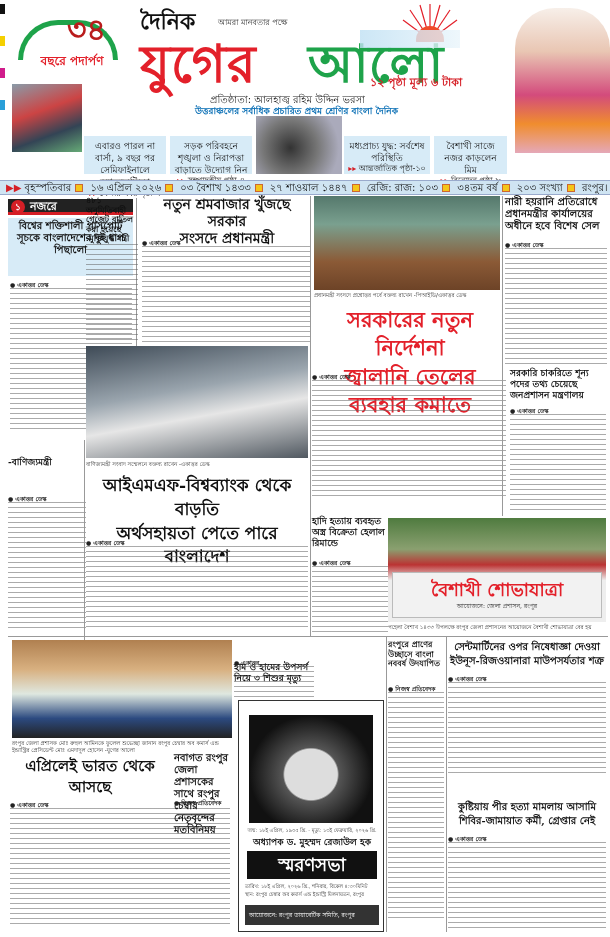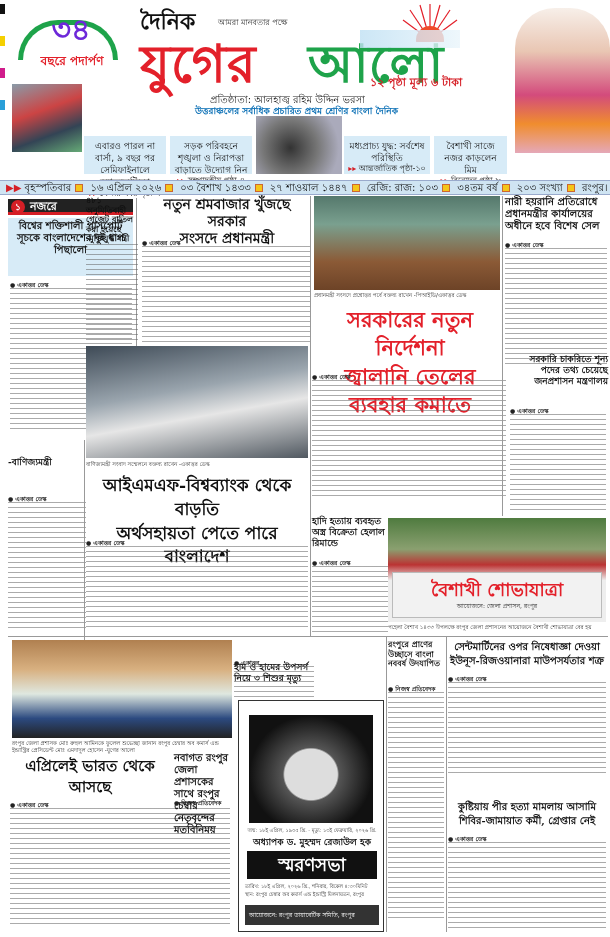--- a/index.html
+++ b/index.html
@@ -1,20 +1,20 @@
 <!DOCTYPE html>
 <html><head>
 <meta charset="utf-8">
 <style>
 *{box-sizing:border-box;margin:0;padding:0}
 body{width:610px;height:937px;background:#fff;font-family:"DejaVu Sans",sans-serif;color:#111;position:relative;overflow:hidden}
 .abs{position:absolute}
 .edge{position:absolute;left:0;width:5px;height:10px}
 .anniv{left:18px;top:6px;width:100px;height:62px}
-.anniv .num{position:absolute;left:18px;top:0;width:70px;text-align:center;font-size:30px;font-weight:bold;color:#6d28d9;font-family:"DejaVu Serif",serif}
+.anniv .num{position:absolute;left:18px;top:0;width:70px;text-align:right;font-size:30px;font-weight:bold;color:#b91c1c;font-family:"DejaVu Serif",serif}
 .anniv .arc{position:absolute;left:0;top:14px;width:100px;height:40px;border:5px solid #1ea34a;border-bottom:none;border-radius:50px 50px 0 0}
 .anniv .sub{position:absolute;left:4px;top:46px;width:100px;font-size:12px;color:#e3202a;text-align:center;font-weight:bold}
 .dainik{left:140px;top:4px;font-size:22px;font-weight:bold;font-family:"DejaVu Serif",serif;color:#111}
 .slogan{left:218px;top:16px;font-size:8px;color:#333}
 .title1{left:140px;top:24px;font-size:52px;font-weight:bold;color:#e3202a;font-family:"DejaVu Serif",serif;letter-spacing:1px}
 .title2{left:308px;top:24px;font-size:52px;font-weight:bold;color:#1ea34a;font-family:"DejaVu Serif",serif}
 .sun{left:400px;top:2px;width:60px;height:40px}
 .price{left:370px;top:74px;font-size:11px;color:#d51f26;font-weight:bold}
 .founder{left:210px;top:92px;font-size:10px;color:#222}
 .tagline{left:195px;top:104px;font-size:9px;color:#0a6fb5;font-weight:bold}
@@ -131,21 +131,21 @@
 <div class="abs byline" style="left:505px;top:240px">● <span>একাত্তর ডেস্ক</span></div>
 <div class="abs lines" style="left:505px;top:248px;width:102px;height:118px"></div>
 
 <div class="abs hl red-big" style="left:312px;top:306px;width:196px;font-size:21px;text-align:center;line-height:1.35">
     <div>সরকারের নতুন নির্দেশনা</div>
     <div>জ্বালানি তেলের ব্যবহার কমাতে</div>
   </div>
 <div class="abs byline" style="left:312px;top:372px">● <span>একাত্তর ডেস্ক</span></div>
 <div class="abs lines" style="left:312px;top:380px;width:194px;height:118px"></div>
 
-<div class="abs hl" style="left:510px;top:354px;width:98px;font-size:9px;text-align:right">সরকারি চাকরিতে শূন্য পদের তথ্য চেয়েছে জনপ্রশাসন মন্ত্রণালয়</div>
+<div class="abs hl" style="left:510px;top:368px;width:98px;font-size:9px;text-align:left">সরকারি চাকরিতে শূন্য পদের তথ্য চেয়েছে জনপ্রশাসন মন্ত্রণালয়</div>
 <div class="abs byline" style="left:510px;top:406px">● <span>একাত্তর ডেস্ক</span></div>
 <div class="abs lines" style="left:510px;top:414px;width:96px;height:100px"></div>
 
 <div class="abs photo" style="left:86px;top:346px;width:222px;height:112px;background:linear-gradient(170deg,#3e4a56 0%,#9aa5ae 40%,#e6e6e6 60%,#505860 100%)"></div>
 <div class="abs caption" style="left:86px;top:461px;width:222px">বাণিজ্যমন্ত্রী সংবাদ সম্মেলনে বক্তব্য রাখেন -একাত্তর ডেস্ক</div>
 
 <div class="abs hl" style="left:8px;top:446px;width:78px;font-size:9px"><br><span>-বাণিজ্যমন্ত্রী</span></div>
 <div class="abs byline" style="left:8px;top:494px">● <span>একাত্তর ডেস্ক</span></div>
 <div class="abs lines" style="left:8px;top:502px;width:78px;height:130px"></div>
 

